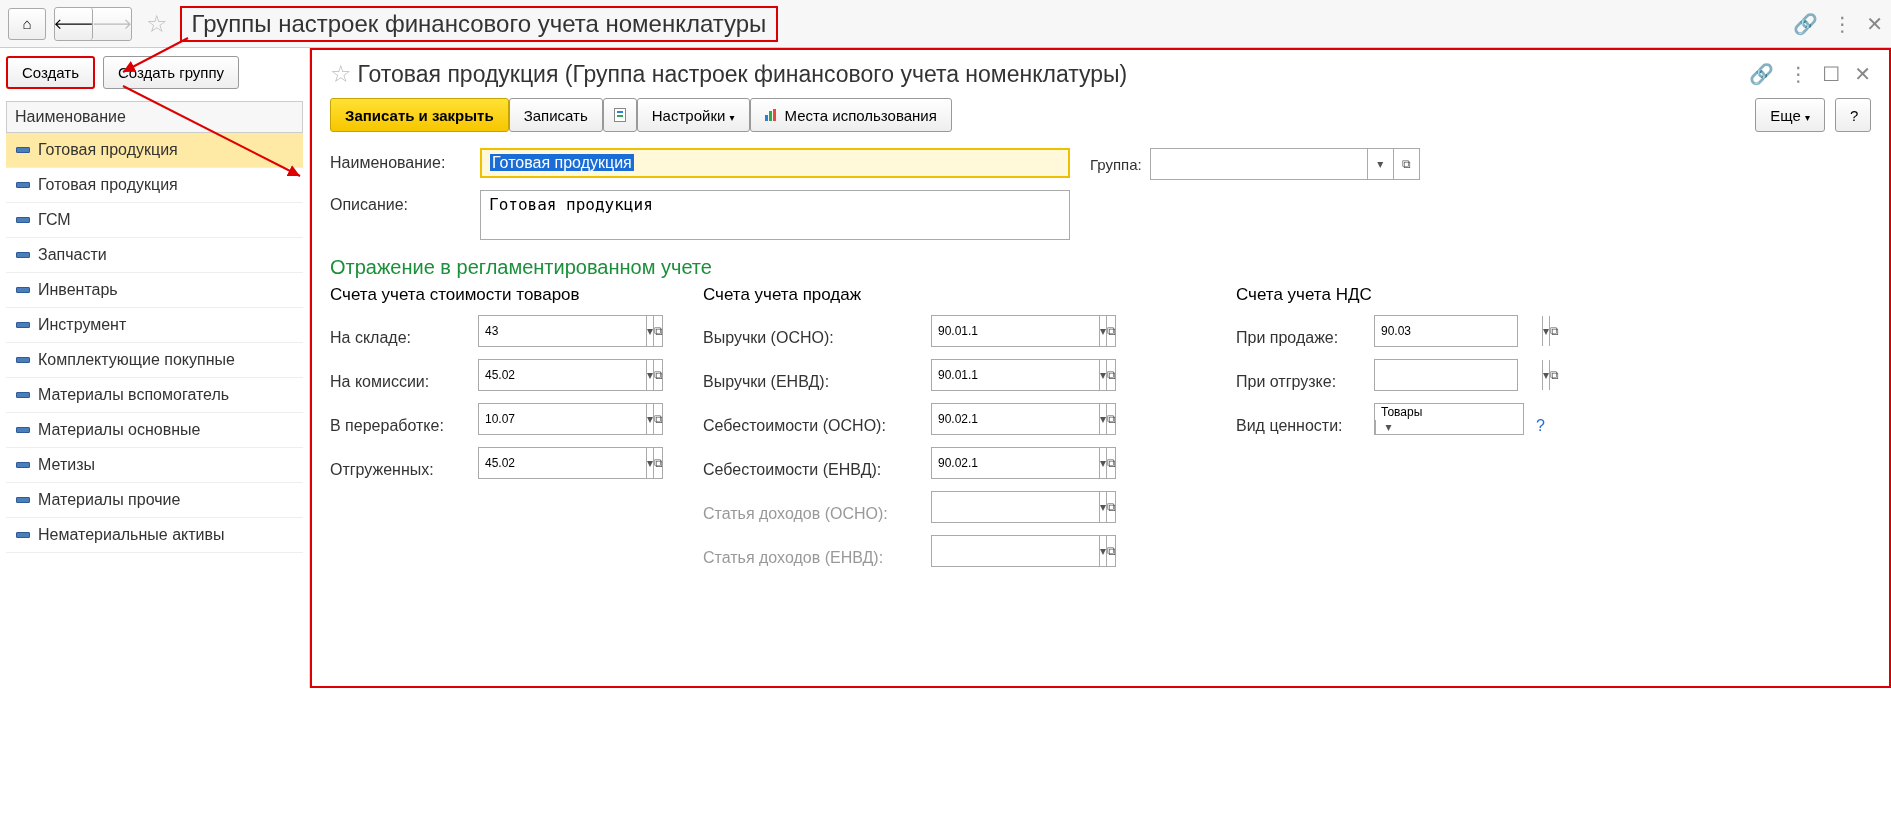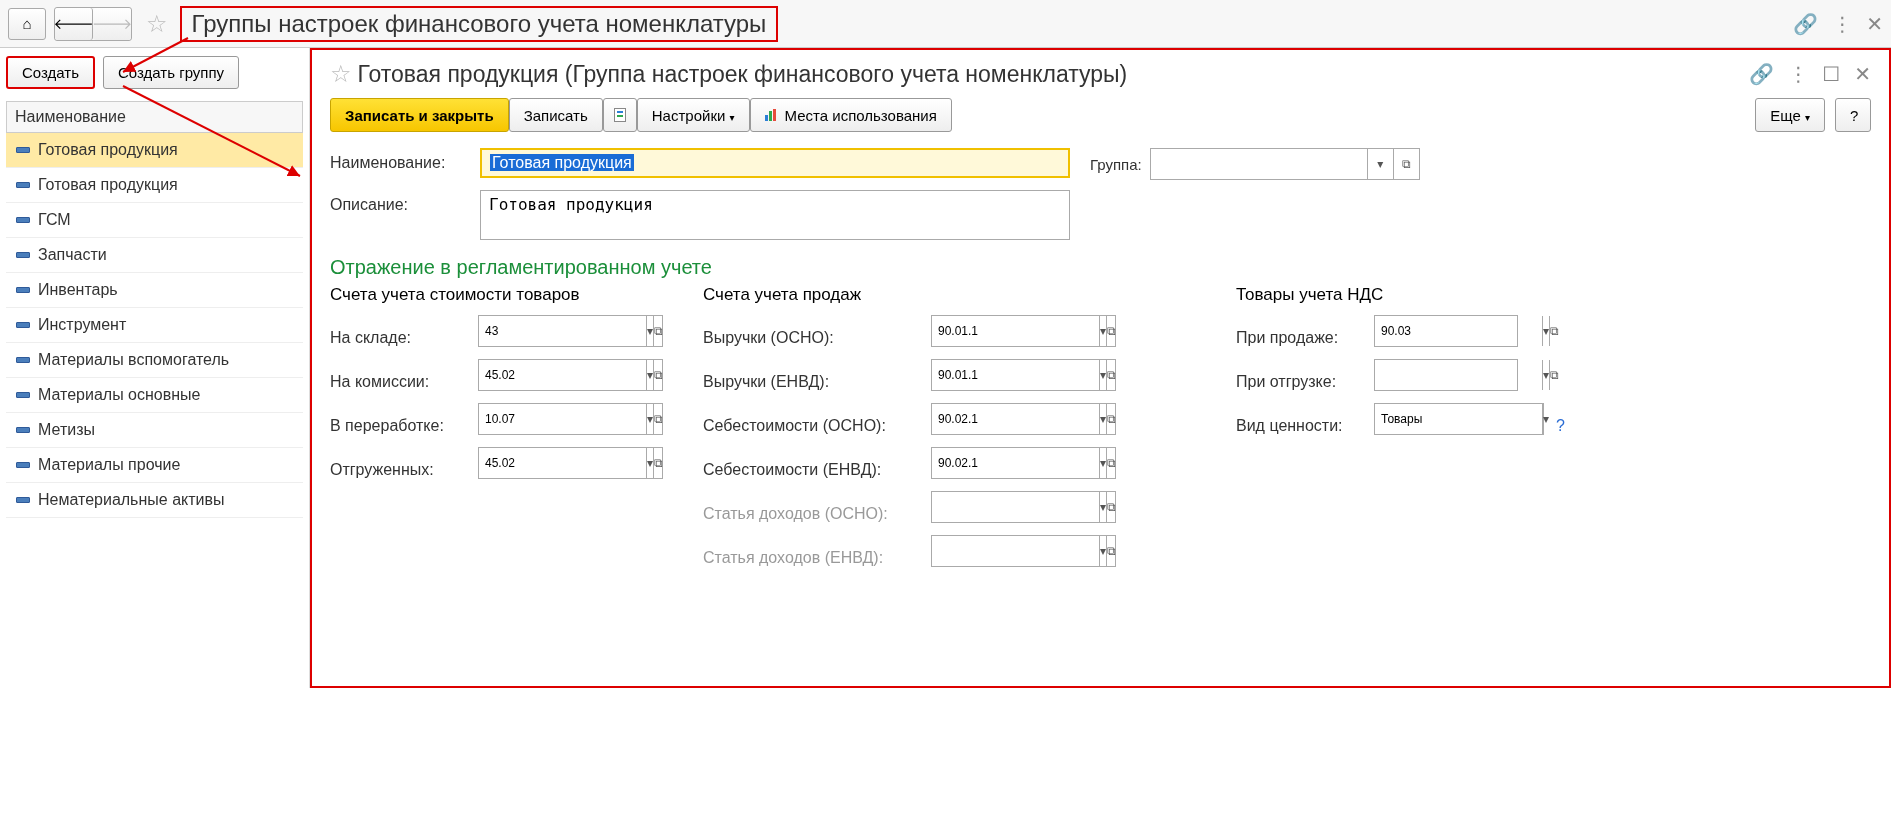--- a/index.html
+++ b/index.html
@@ -122,20 +122,24 @@
       <div class="list-item">
           <span class="item-marker"></span>
           <span>Инвентарь</span>
         </div>
       <div class="list-item">
           <span class="item-marker"></span>
           <span>Инструмент</span>
         </div>
       <div class="list-item">
           <span class="item-marker"></span>
+          <span>Комплектующие покупные</span>
+        </div>
+      <div class="list-item">
+          <span class="item-marker"></span>
           <span>Материалы вспомогатель</span>
         </div>
       <div class="list-item">
           <span class="item-marker"></span>
           <span>Материалы основные</span>
         </div>
       <div class="list-item">
           <span class="item-marker"></span>
           <span>Метизы</span>
         </div>
@@ -279,40 +283,40 @@
             <label>Статья доходов (ЕНВД):</label>
           <div class="combo">
               <input value="" style="">
               <span class="drop">▾</span>
               <span class="expand">⧉</span>
             </div>
           </div>
       </div>
 
       <div class="col c3" style="margin-left:80px;">
-        <div class="sub-title">Товары учета НДС</div>
+        <div class="sub-title">Счета учета НДС</div>
         <div class="ac-row">
             <label>При продаже:</label>
           <div class="combo">
               <input value="90.03" style="">
               <span class="drop">▾</span>
               <span class="expand">⧉</span>
             </div>
           </div>
         <div class="ac-row">
             <label>При отгрузке:</label>
           <div class="combo">
               <input value="" style="">
               <span class="drop">▾</span>
               <span class="expand">⧉</span>
             </div>
           </div>
         <div class="ac-row">
             <label>Вид ценности:</label>
-          <div class="combo" style="width:170px;">
+          <div class="combo" style="width:150px;flex-direction:column;">
               <input value="Товары" style="">
               <span class="drop">▾</span>
             </div>
           <span class="help">?</span>
           </div>
       </div>
     </div>
   </div>
 </div>
 

